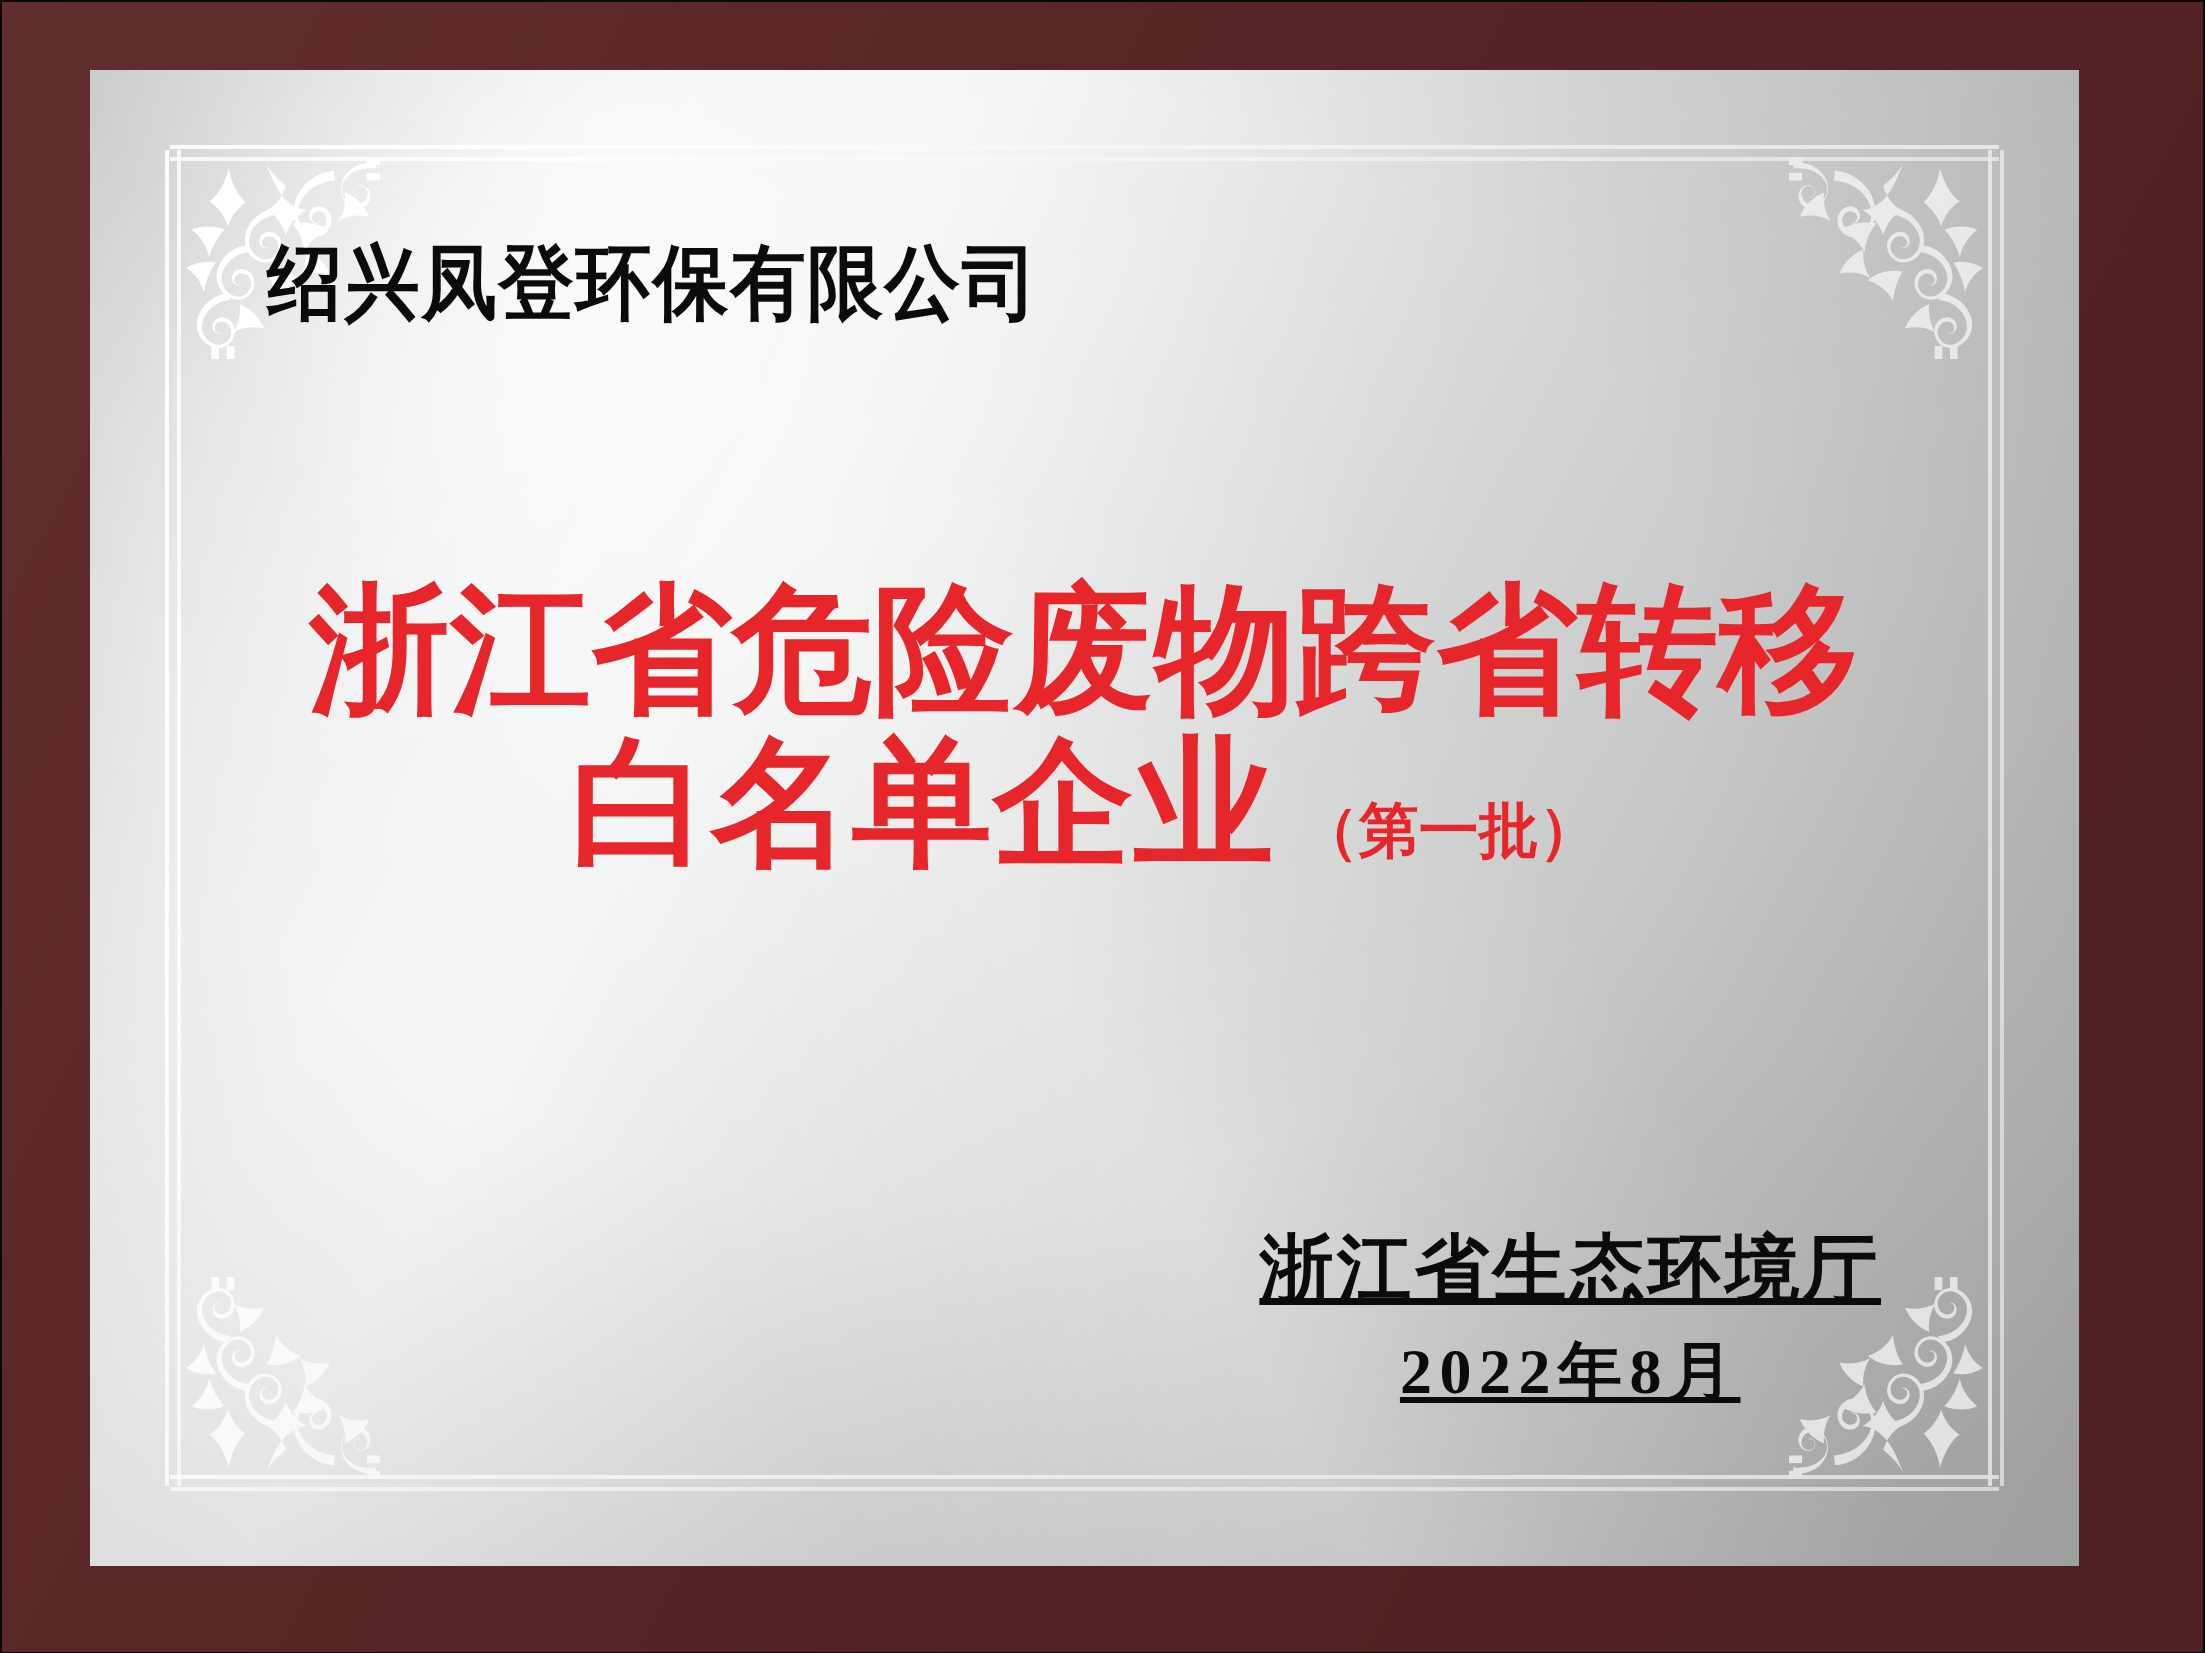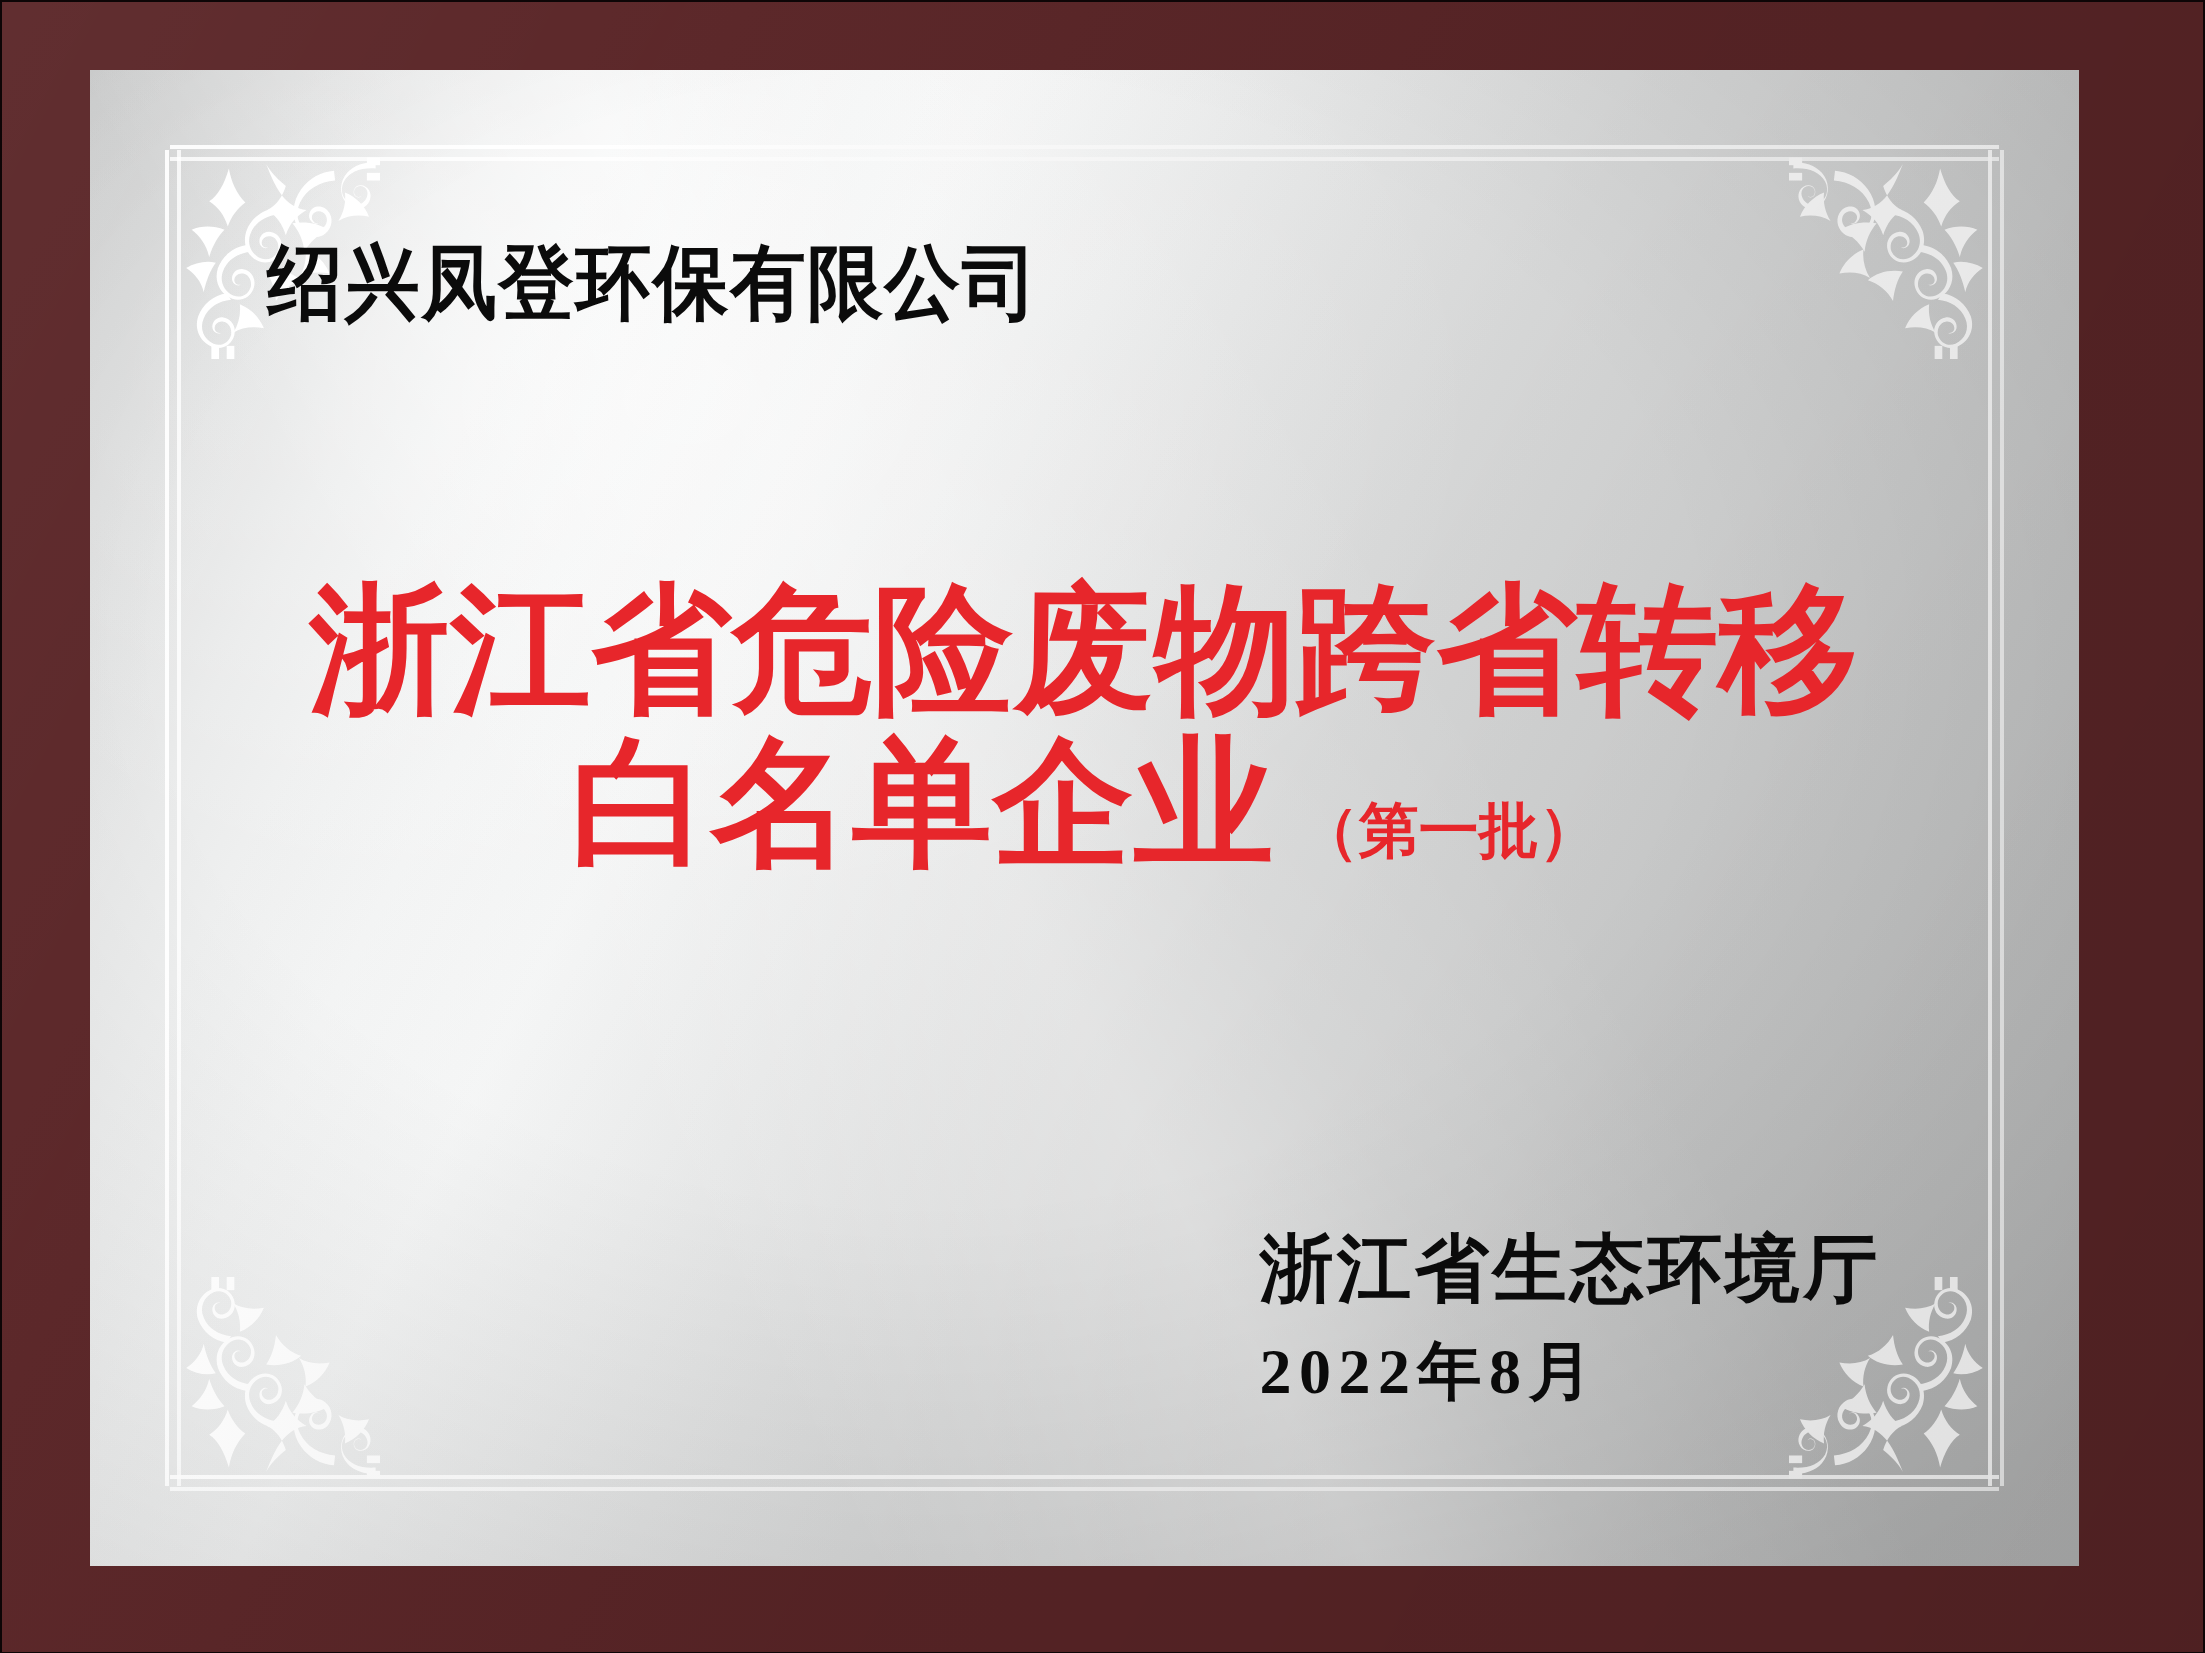--- a/index.html
+++ b/index.html
@@ -168,22 +168,23 @@
     color: #e7262b;
     letter-spacing: 0;
     vertical-align: baseline;
     margin-left: 24px;
   }
 
   .sign {
     position: absolute;
     right: 322px;
     top: 1226px;
-    text-align: left;
+    text-align: center;
     color: #0b0b0b;
+    text-decoration: underline;
   }
   .sign-org {
     font-family: "Liberation Serif", "DejaVu Serif", serif;
     font-size: 74px;
     font-weight: 700;
     line-height: 1.12;
     letter-spacing: 3.7px;
     white-space: nowrap;
   }
   .sign-date {

